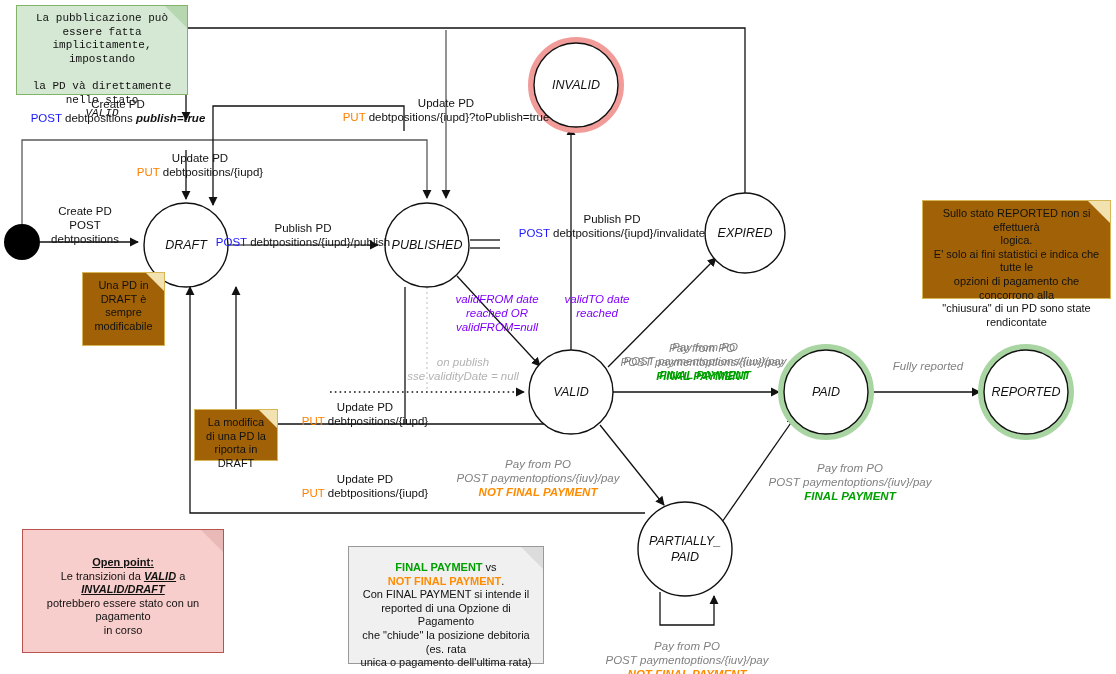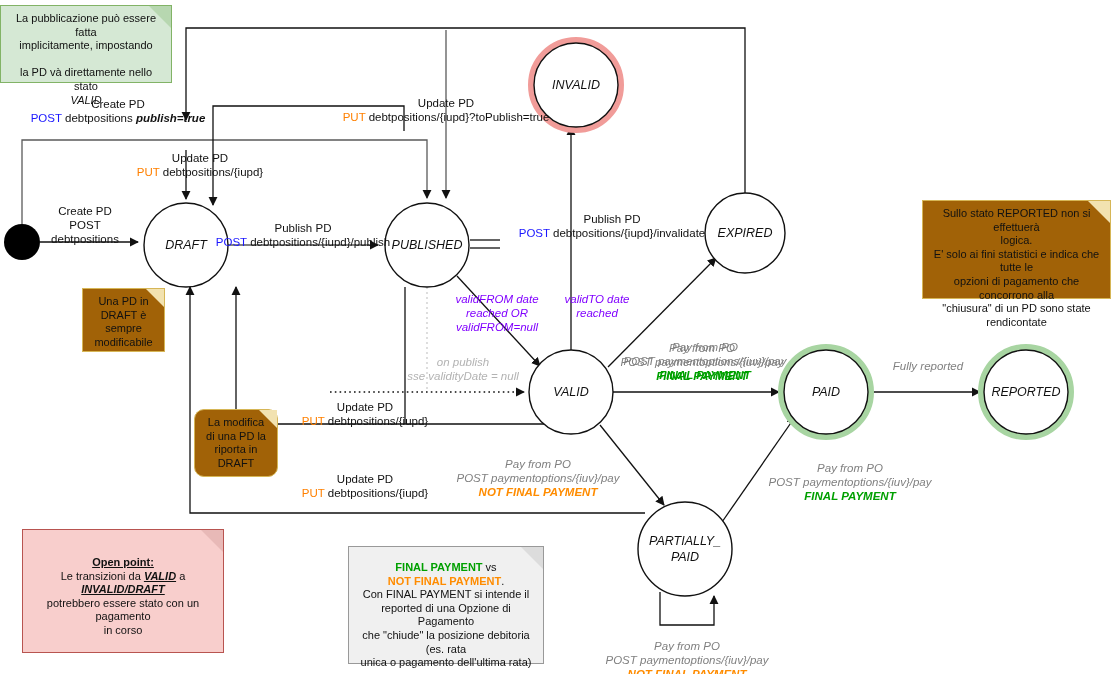--- a/index.html
+++ b/index.html
@@ -209,41 +209,41 @@
       </text>
     </g>
 
     <g>
       <text class="edge-label lbl-grey" x="705" y="351">Pay from PO</text>
       <text class="edge-label lbl-grey" x="705" y="365">POST paymentoptions/{iuv}/pay</text>
       <text class="edge-label lbl-green" x="705" y="379">FINAL PAYMENT</text>
     </g>
   </svg>
 
-  <div class="note note-green" style="left:0;top:5px;width:172px;height:78px;">
+  <div class="note note-green" style="left:16px;top:5px;width:172px;height:90px;font-family:Liberation Mono, monospace;">
     <div class="fold fold-green"></div>
     <div class="note-inner">
       <span>La pubblicazione può essere fatta</span><br>
       <span>implicitamente, impostando</span><br>
       <br>
       <span>la PD và direttamente nello stato</span><br>
       <span class="ital">VALID</span>
     </div>
   </div>
 
-  <div class="note note-yellow" style="left:82px;top:288px;width:83px;height:64px;">
+  <div class="note note-yellow" style="left:82px;top:272px;width:83px;height:74px;">
     <div class="fold fold-yellow" style="border-top-width:18px;border-left-width:18px;"></div>
     <div class="note-inner">
       <span>Una PD in</span><br>
       <span>DRAFT è sempre</span><br>
       <span>modificabile</span>
     </div>
   </div>
 
-  <div class="note note-yellow" style="left:194px;top:409px;width:84px;height:68px;border-radius:10px;">
+  <div class="note note-yellow" style="left:194px;top:409px;width:84px;height:52px;">
     <div class="fold fold-yellow" style="border-top-width:18px;border-left-width:18px;"></div>
     <div class="note-inner">
       <span>La modifica</span><br>
       <span>di una PD la</span><br>
       <span>riporta in DRAFT</span>
     </div>
   </div>
 
   <div class="note note-yellow" style="left:922px;top:200px;width:189px;height:99px;">
     <div class="fold fold-yellow"></div>

